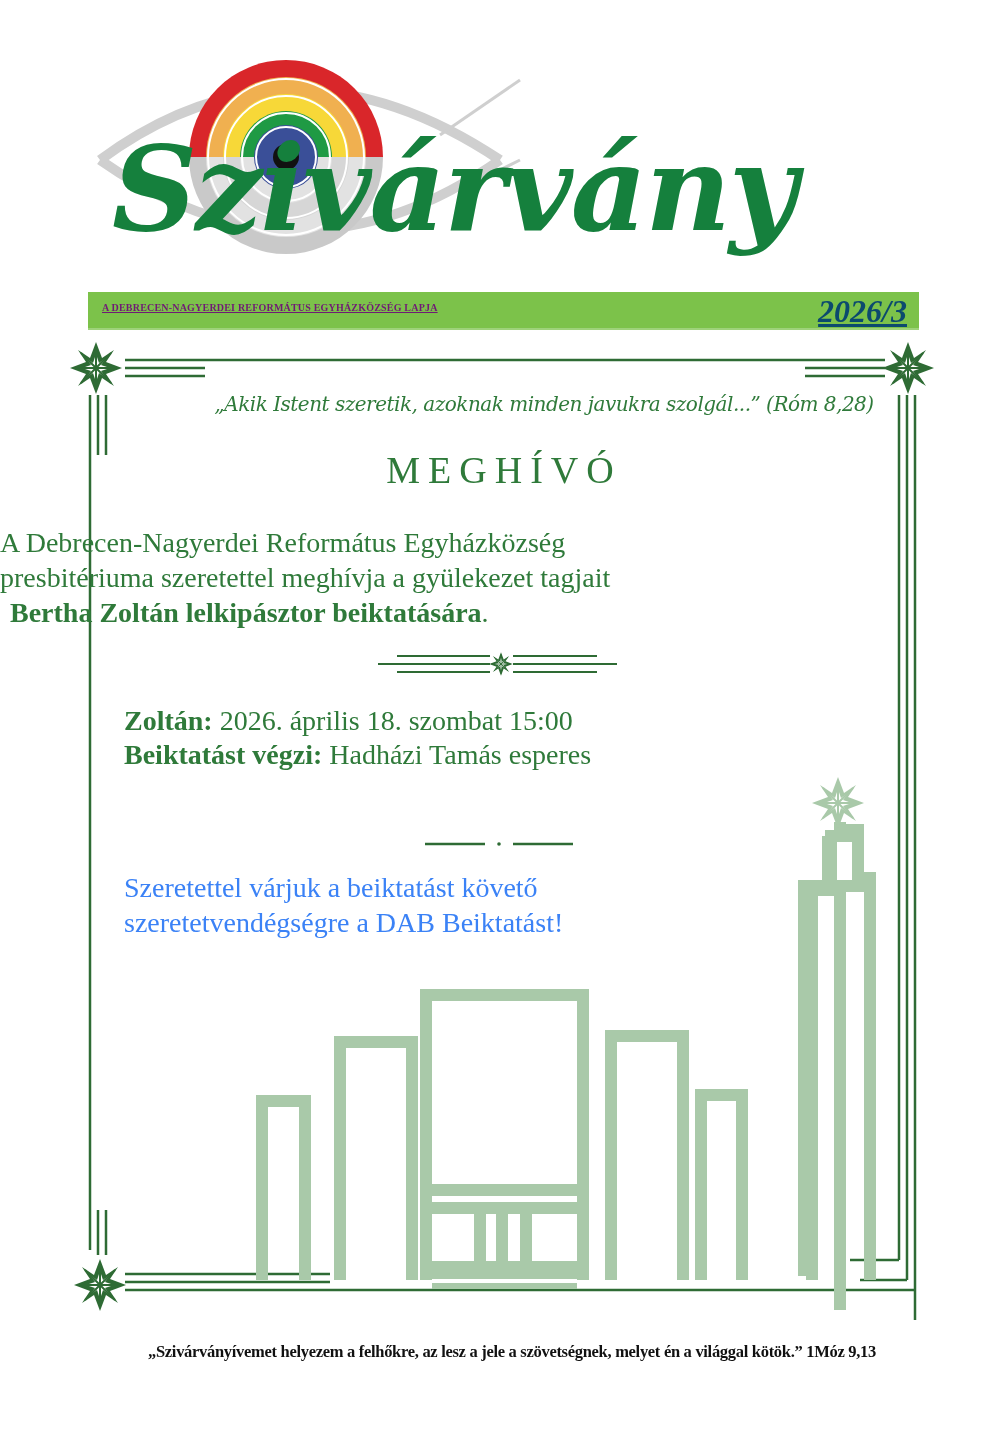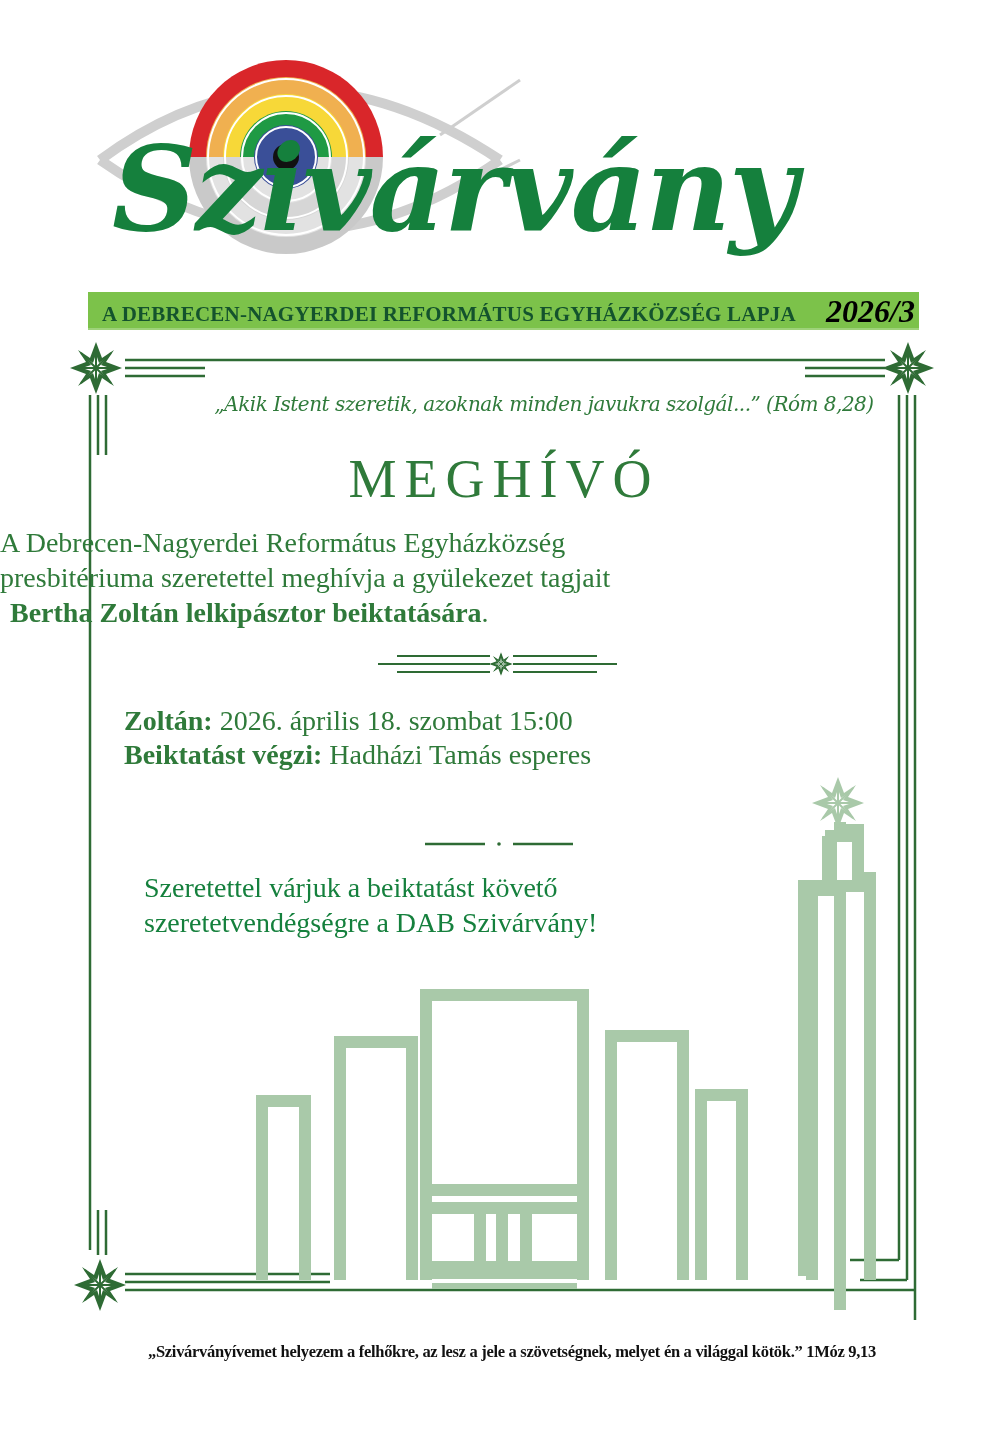--- a/index.html
+++ b/index.html
@@ -4,37 +4,37 @@
   <style>
     html, body { margin:0; padding:0; background:#ffffff; }
     body { width:1008px; height:1449px; position:relative; overflow:hidden; font-family:"Liberation Serif", serif; }
     .abs { position:absolute; }
 
     
     #logo { left:60px; top:40px; width:800px; height:250px; }
     .masthead-title { left:112px; top:130px; font-family:"DejaVu Serif", serif; font-style:italic; font-weight:bold; font-size:118px; color:#15803d; letter-spacing:-2px; line-height:1; white-space:nowrap; }
 
     .banner { left:88px; top:292px; width:831px; height:36px; background:#7cc24a; border-bottom:2px solid #9ed27a; }
-    .banner-text { left:14px; top:10px; font-family:"Liberation Serif", serif; font-weight:bold; font-size:21px; color:#14532d; letter-spacing:0.2px; white-space:nowrap; }
-    .banner-issue { right:4px; top:0px; font-family:"Liberation Serif", serif; font-weight:bold; font-style:italic; font-size:32px; color:#000000; line-height:38px; }
+    .banner-text { left:14px; top:10px; font-family:"Liberation Serif", serif; font-weight:bold; font-size:10px; color:#701a75; letter-spacing:0.2px; white-space:nowrap;text-decoration:underline; }
+    .banner-issue { right:12px; top:0px; font-family:"Liberation Serif", serif; font-weight:bold; font-style:italic; font-size:32px; color:#0c4a6e; line-height:38px;text-decoration:underline; }
 
     
     #frame { left:60px; top:330px; width:890px; height:990px; }
     .motto { left:0; width:1008px; top:392px; text-align:center; font-style:italic; font-size:20px; color:#2f7a3a; font-family:"DejaVu Serif", serif; letter-spacing:-0.5px;padding-left:40px; }
     .motto .ref { font-style:italic; }
 
-    .title { left:0; width:1008px; top:448px; text-align:center; font-size:54px; letter-spacing:8px; color:#2f7a3a; font-family:"Liberation Serif", serif; }
+    .title { left:0; width:1008px; top:448px; text-align:center; font-size:38px; letter-spacing:8px; color:#2f7a3a; font-family:"Liberation Serif", serif; }
 
     .intro { left:0; width:1008px; top:525px; font-size:28px; line-height:35px; color:#2f7a3a; font-family:"Liberation Serif", serif; }
     .intro b { font-weight:bold;margin-left:10px; }
 
     .details { left:124px; top:704px; font-size:28px; line-height:34px; color:#2f7a3a; font-family:"Liberation Serif", serif; }
     .details .row b { font-weight:bold; }
 
-    .closing { left:124px; top:870px; font-size:28px; line-height:35px; color:#15803d; font-family:"Liberation Serif", serif;margin-left:20px; }
+    .closing { left:124px; top:870px; font-size:28px; line-height:35px; color:#3b82f6; font-family:"Liberation Serif", serif; }
 
     .footer-quote { left:8px; width:1008px; top:1342px; text-align:center; font-family:"Liberation Serif", serif; font-weight:bold; font-size:16.5px; color:#111; letter-spacing:-0.3px; white-space:nowrap; }
   </style>
 </head>
 <body>
 
 <svg id="logo" class="abs" viewBox="0 0 800 250" width="800" height="250">
 
   <g fill="none" stroke="#cfcfcf">
     <path d="M40 120 Q 230 -20 440 120" stroke-width="10"></path>
@@ -190,19 +190,19 @@
   <div><b>Bertha Zoltán lelkipásztor beiktatására</b><span>.</span></div>
 </div>
 
 <div class="abs details">
   <div class="row"><b>Zoltán:</b> <span>2026. április 18. szombat 15:00</span></div>
   <div class="row"><b>Beiktatást végzi:</b> <span>Hadházi Tamás esperes</span></div>
 </div>
 
 <div class="abs closing">
   <div>Szeretettel várjuk a beiktatást követő</div>
-  <div>szeretetvendégségre a DAB Szivárvány!</div>
+  <div>szeretetvendégségre a DAB Beiktatást!</div>
 </div>
 
 <div class="abs footer-quote">
   <span>„Szivárványívemet helyezem a felhőkre, az lesz a jele a szövetségnek, melyet én a világgal kötök.”</span>
   <span>1Móz 9,13</span>
 </div>
 
 </body></html>

